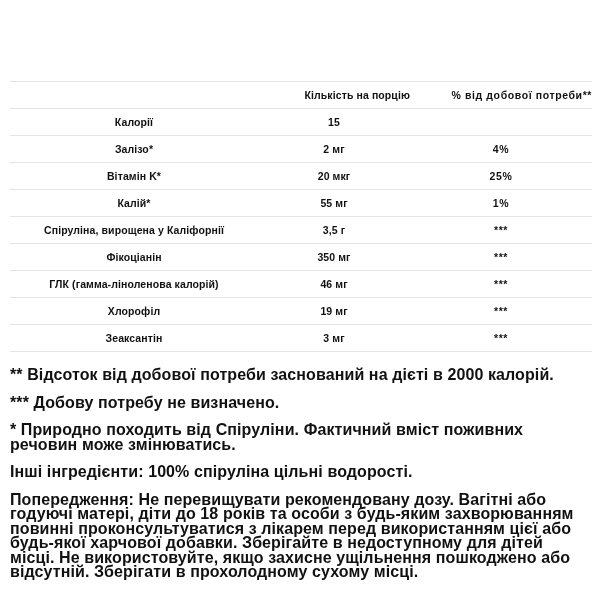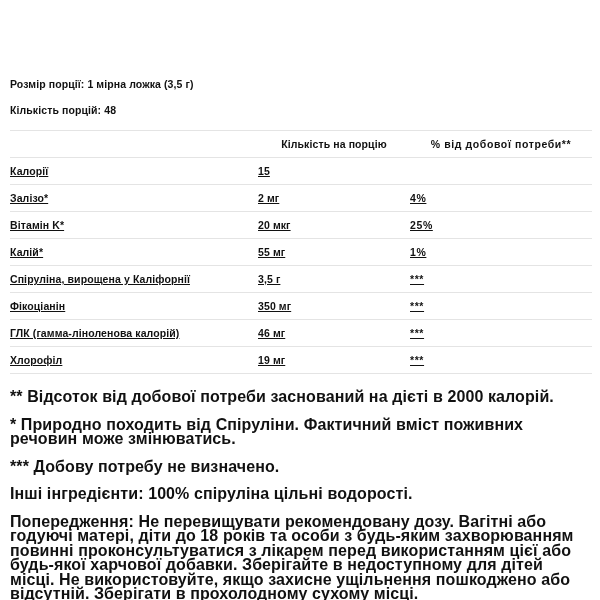--- a/index.html
+++ b/index.html
@@ -45,40 +45,39 @@
     margin-top: 3px;
     table-layout: fixed;
   }
   .nutrition-table col.col-name   { width: 248px; }
   .nutrition-table col.col-amount { width: 152px; }
   .nutrition-table col.col-dv     { width: 182px; }
 
   .nutrition-table thead th {
     font-size: 10.5px;
     font-weight: bold;
-    text-align: center;
+    text-align: right;
     padding: 7px 0 7px 0;
     border-top: 1px solid #e4e4e4;
     border-bottom: 1px solid #e4e4e4;
     color: #111111;
     letter-spacing: 0.1px;
     vertical-align: middle;
     height: 12px;
   }
   .nutrition-table tbody td {
     font-size: 10.5px;
     font-weight: bold;
-    text-align: left;
+    text-align: center;
     padding: 7px 0 7px 0;
     border-bottom: 1px solid #e4e4e4;
     color: #111111;
     letter-spacing: 0.1px;
     vertical-align: middle;
     height: 12px;
-    text-decoration: underline;
   }
   .nutrition-table .cell-dv {
     letter-spacing: 0.6px;
   }
 
   
   .footnotes {
     margin-top: 16px;
   }
   .footnote {
@@ -93,24 +92,20 @@
   .footnote.block-para {
     margin-bottom: 0;
     max-width: 578px;
   }
 </style>
 </head>
 <body>
 
 <div class="page">
 
-  <div class="serving-info">
-    <div class="serving-line">Розмір порції: 1 мірна ложка (3,5 г)</div>
-    <div class="serving-line">Кількість порцій: 48</div>
-  </div>
 
   <table class="nutrition-table">
     <colgroup>
       <col class="col-name">
       <col class="col-amount">
       <col class="col-dv">
     </colgroup>
     <thead>
       <tr>
         <th class="cell-name"></th>
@@ -152,24 +147,29 @@
         <tr>
           <td class="cell-name">ГЛК (гамма-ліноленова калорій)</td>
           <td class="cell-amount">46 мг</td>
           <td class="cell-dv">***</td>
         </tr>
         <tr>
           <td class="cell-name">Хлорофіл</td>
           <td class="cell-amount">19 мг</td>
           <td class="cell-dv">***</td>
         </tr>
+        <tr>
+          <td class="cell-name">Зеаксантін</td>
+          <td class="cell-amount">3 мг</td>
+          <td class="cell-dv">***</td>
+        </tr>
       </tbody>
   </table>
 
   <div class="footnotes">
     <p class="footnote">** Відсоток від добової потреби заснований на дієті в 2000 калорій.</p>
+    <p class="footnote">*** Добову потребу не визначено.</p>
     <p class="footnote">* Природно походить від Спіруліни. Фактичний вміст поживних речовин може змінюватись.</p>
-    <p class="footnote">*** Добову потребу не визначено.</p>
     <p class="footnote">Інші інгредієнти: 100% спіруліна цільні водорості.</p>
     <p class="footnote block-para">Попередження: Не перевищувати рекомендовану дозу. Вагітні або годуючі матері, діти до 18 років та особи з будь-яким захворюванням повинні проконсультуватися з лікарем перед використанням цієї або будь-якої харчової добавки. Зберігайте в недоступному для дітей місці. Не використовуйте, якщо захисне ущільнення пошкоджено або відсутній. Зберігати в прохолодному сухому місці.</p>
   </div>
 
 </div>
 
 </body></html>

